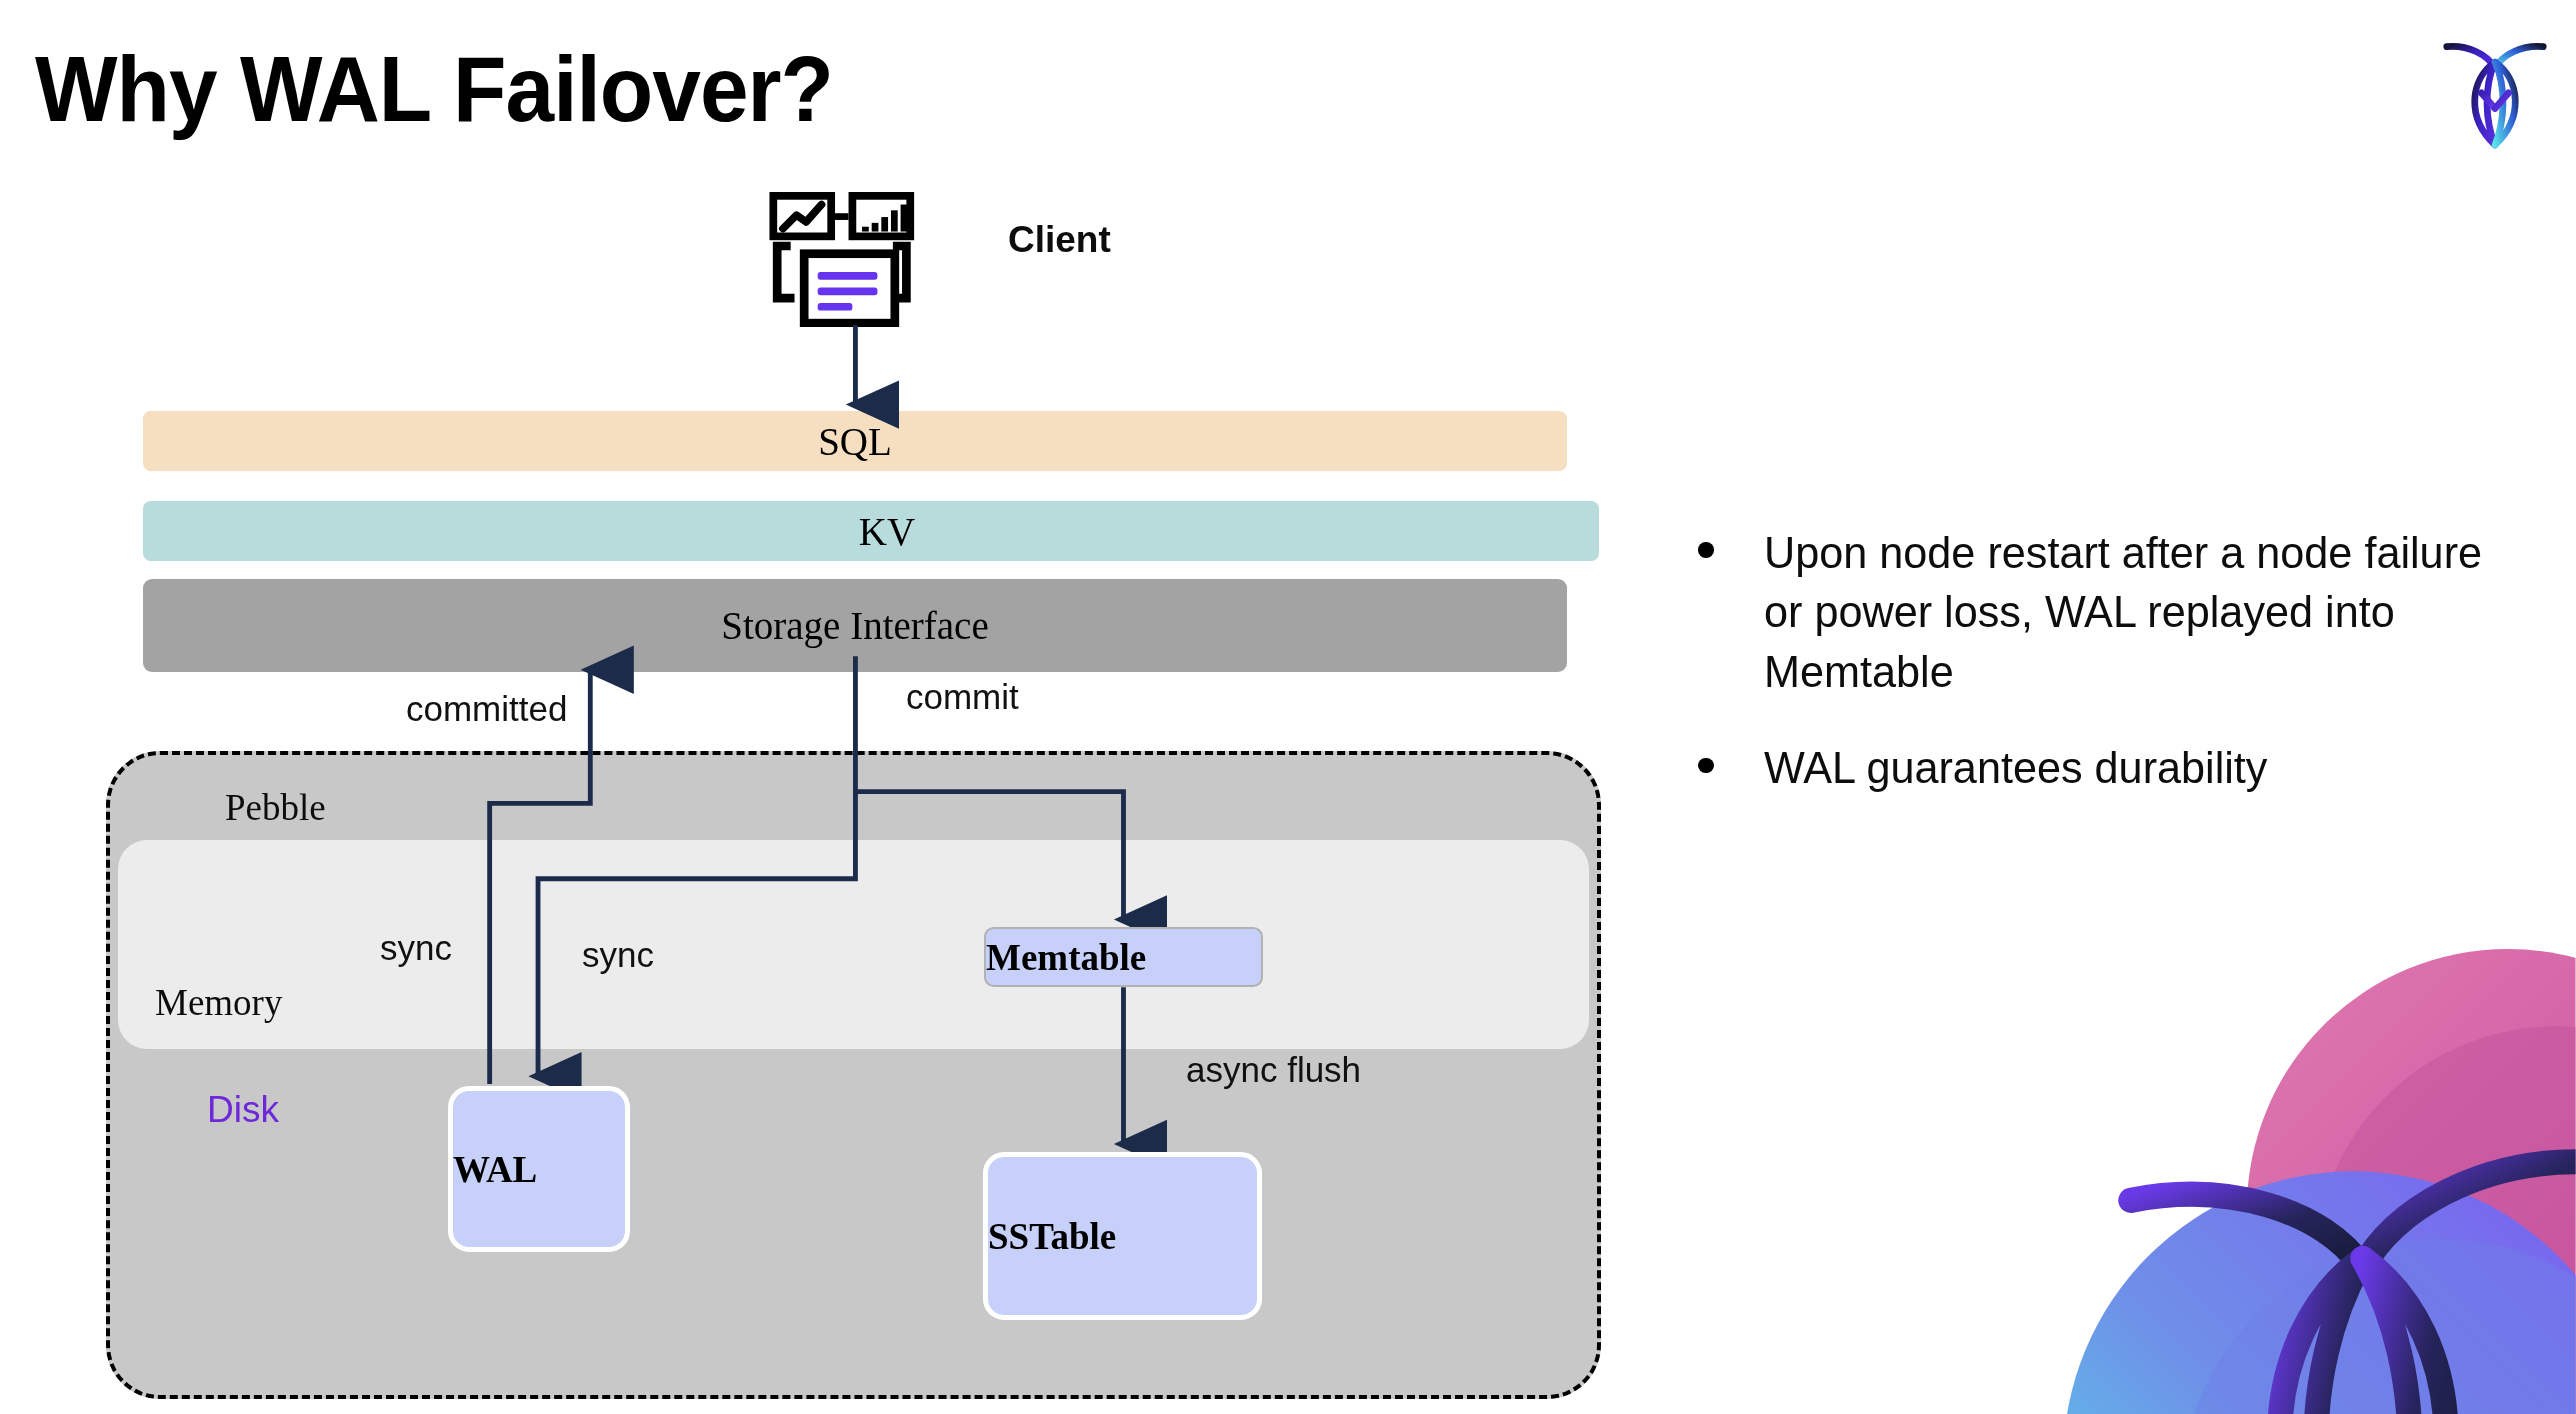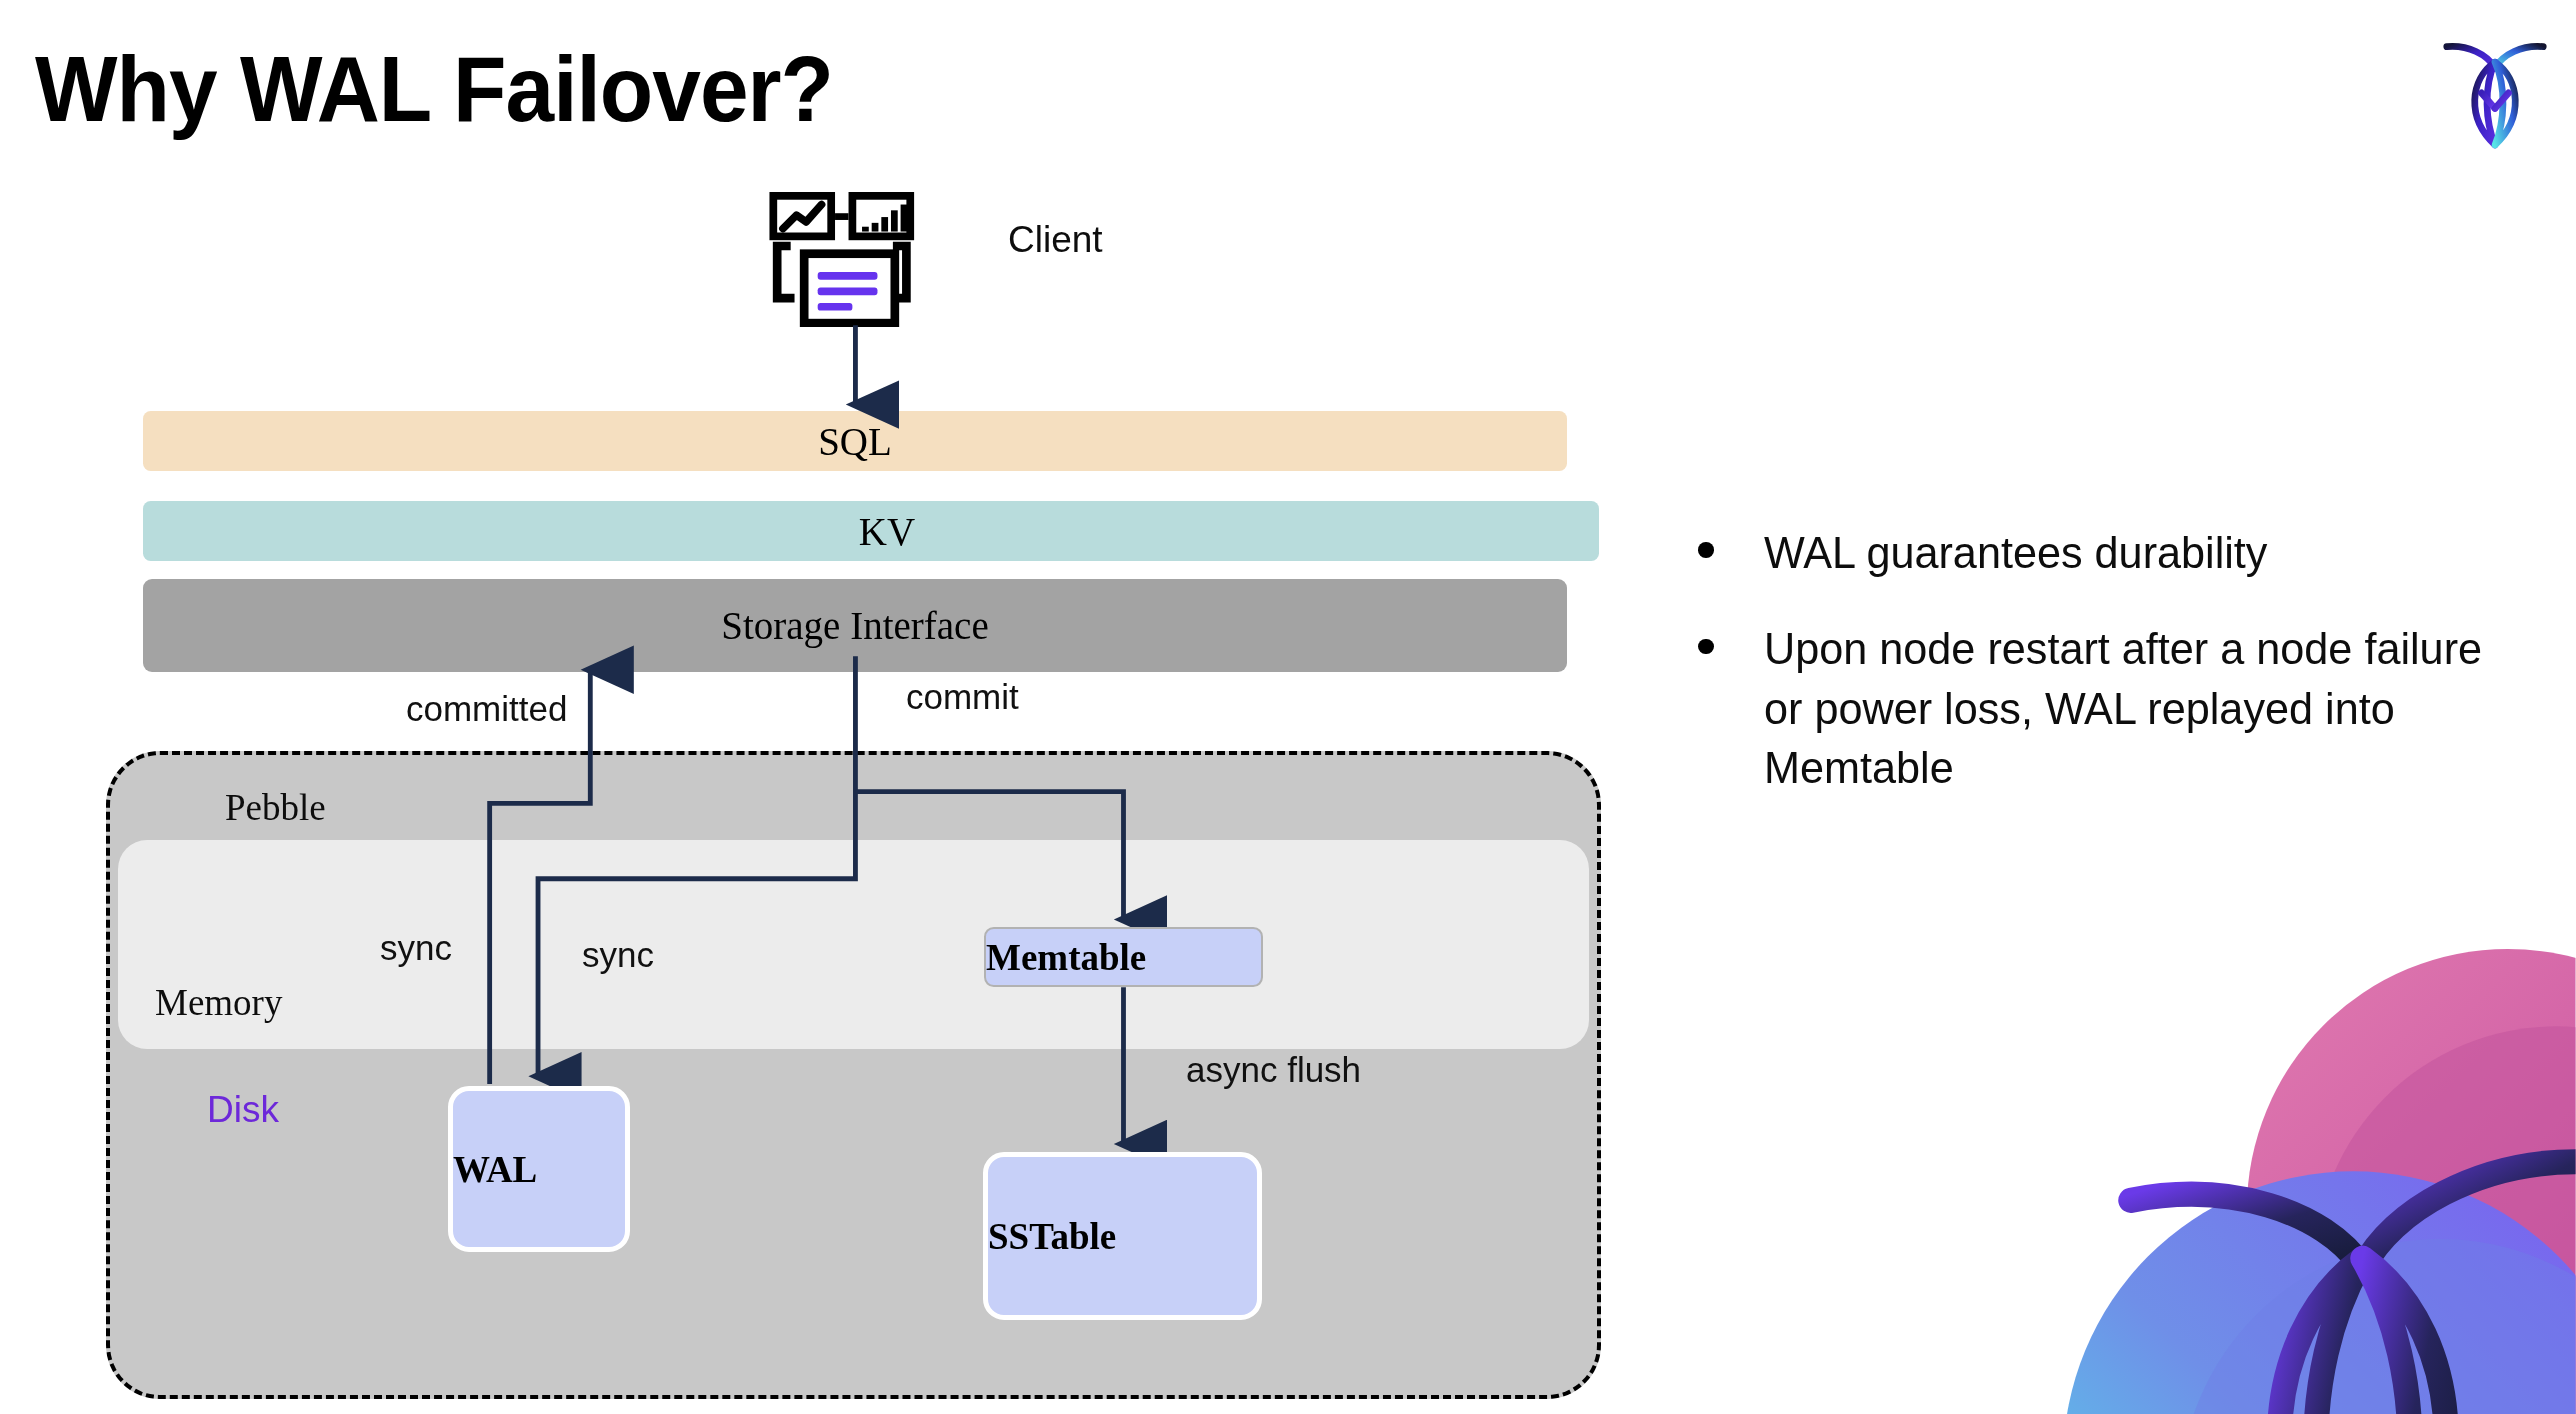--- a/index.html
+++ b/index.html
@@ -49,20 +49,21 @@
     height: 135px;
   }
   #client-label {
     position: absolute;
     left: 1008px;
     top: 219px;
     font-size: 37px;
     color: #0d0d0d;
     font-family: "Liberation Sans", sans-serif;
     white-space: nowrap;
+    font-weight: bold;
   }
 
   
   .layer-bar {
     position: absolute;
     left: 143px;
     width: 1424px;
     height: 60px;
     border-radius: 7.7px;
     display: flex;
@@ -335,25 +336,25 @@
 <div class="node-box" id="node-wal">
   <span>WAL</span>
 </div>
 <div class="node-box" id="node-sstable">
   <span>SSTable</span>
 </div>
 
 <div id="bullets">
   <div class="bullet-row">
     <span class="bullet-dot"></span>
-    <span class="bullet-text">WAL guarantees durability</span>
+    <span class="bullet-text">Upon node restart after a node failure or power loss, WAL replayed into Memtable</span>
   </div>
   <div class="bullet-row">
     <span class="bullet-dot"></span>
-    <span class="bullet-text">Upon node restart after a node failure or power loss, WAL replayed into Memtable</span>
+    <span class="bullet-text">WAL guarantees durability</span>
   </div>
 </div>
 
 <div id="corner-decor">
   <svg viewBox="0 0 660 512" width="639" height="495" aria-hidden="true">
     <defs>
       <linearGradient id="dgPink" x1="0" y1="0" x2="1" y2="1">
         <stop offset="0%" stop-color="#e07ab0"></stop>
         <stop offset="100%" stop-color="#c2469a"></stop>
       </linearGradient>

